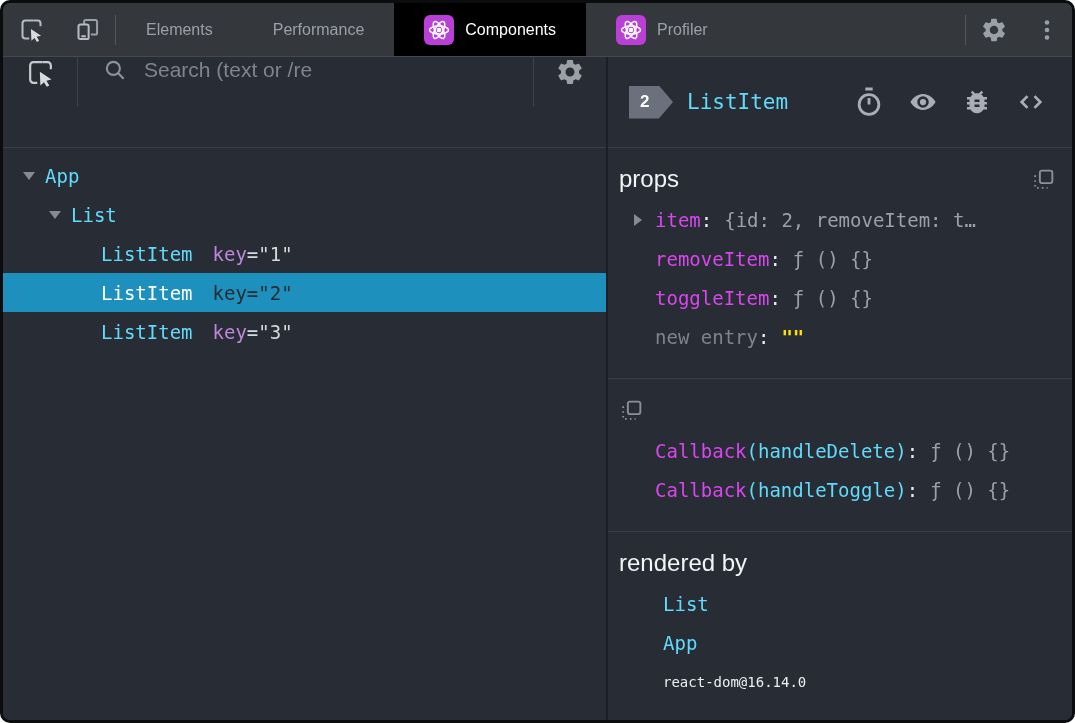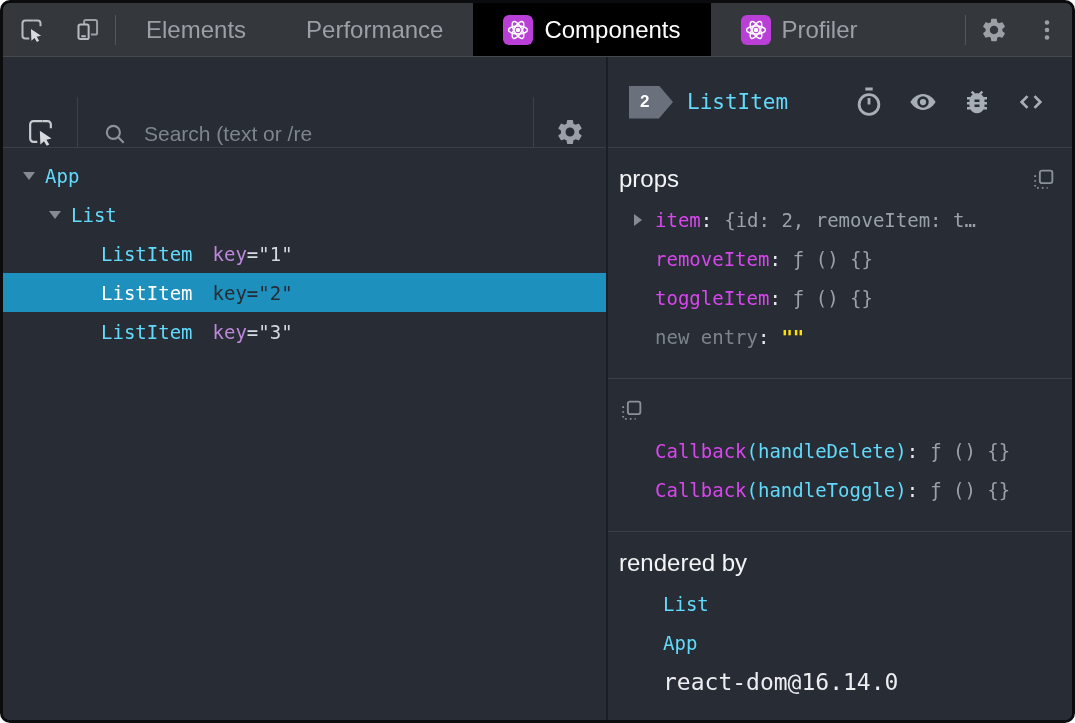--- a/index.html
+++ b/index.html
@@ -22,40 +22,40 @@
     border-bottom:1px solid #47484b;
     display:flex; align-items:stretch;
   }
   .tb-btn {
     display:flex; align-items:center; justify-content:center;
     width:56px; cursor:pointer;
   }
   .vdiv { width:1px; background:#54565a; align-self:center; height:30px; }
   .tab {
     display:flex; align-items:center; gap:11px;
-    padding:0 30px; color:#9aa0a6; font-size:24px; cursor:pointer;
+    padding:0 30px; color:#9aa0a6; font-size:16px; cursor:pointer;
     white-space:nowrap;
   }
   .tab.active { background:#000000; color:#ffffff; }
   .react-badge {
     width:30px; height:30px; border-radius:6px;
     background:#b93fd6; display:flex; align-items:center; justify-content:center;
   }
   .spacer { flex:1; }
 
   
   .main { flex:1; display:flex; min-height:0; }
   .left-panel { width:603px; flex:0 0 603px; display:flex; flex-direction:column; background:#282c34; }
   .panel-vdiv { width:2px; background:#1b1e24; flex:0 0 2px; }
   .right-panel { flex:1; display:flex; flex-direction:column; background:#282c34; min-width:0; }
 
   
   .left-toolbar {
     height:91px; flex:0 0 91px;
-    display:flex; align-items:flex-end;
+    display:flex; align-items:flex-start;
     border-bottom:1px solid #3a3f47;
   }
   .lt-inspect { width:74px; display:flex; justify-content:center; cursor:pointer; }
   .lt-div { width:1px; height:50px; background:#3d434b; }
   .search-wrap { flex:1; display:flex; align-items:center; gap:16px; padding:0 0 0 24px; }
   .search-input {
     flex:1; background:transparent; border:none; outline:none;
     font-family:"Liberation Sans", sans-serif;
     font-size:21px; color:#cdd2d8;
   }
@@ -121,21 +121,21 @@
   }
   .p-name { color:#d946ef; }
   .p-name.dim { color:#7d848d; }
   .p-colon { color:#e6e9ed; margin-right:12px; }
   .p-val { color:#9aa1ab; overflow:hidden; text-overflow:clip; }
   .p-val.yellow { color:#ffe000; font-weight:bold; }
   .h-arg { color:#61dafb; }
   .rb-link { height:39px; display:flex; align-items:center; padding-left:55px;
     font-family:"DejaVu Sans Mono", monospace; font-size:19px; color:#61dafb; cursor:pointer; }
   .rb-lib { height:39px; display:flex; align-items:center; padding-left:55px;
-    font-family:"DejaVu Sans Mono", monospace; font-size:23px; color:#eceef1; }
+    font-family:"DejaVu Sans Mono", monospace; font-size:14px; color:#eceef1; }
 
   svg { display:block; }
 </style>
 </head>
 <body>
 
 <div class="page">
 <div class="window">
 
   <div class="topbar">

